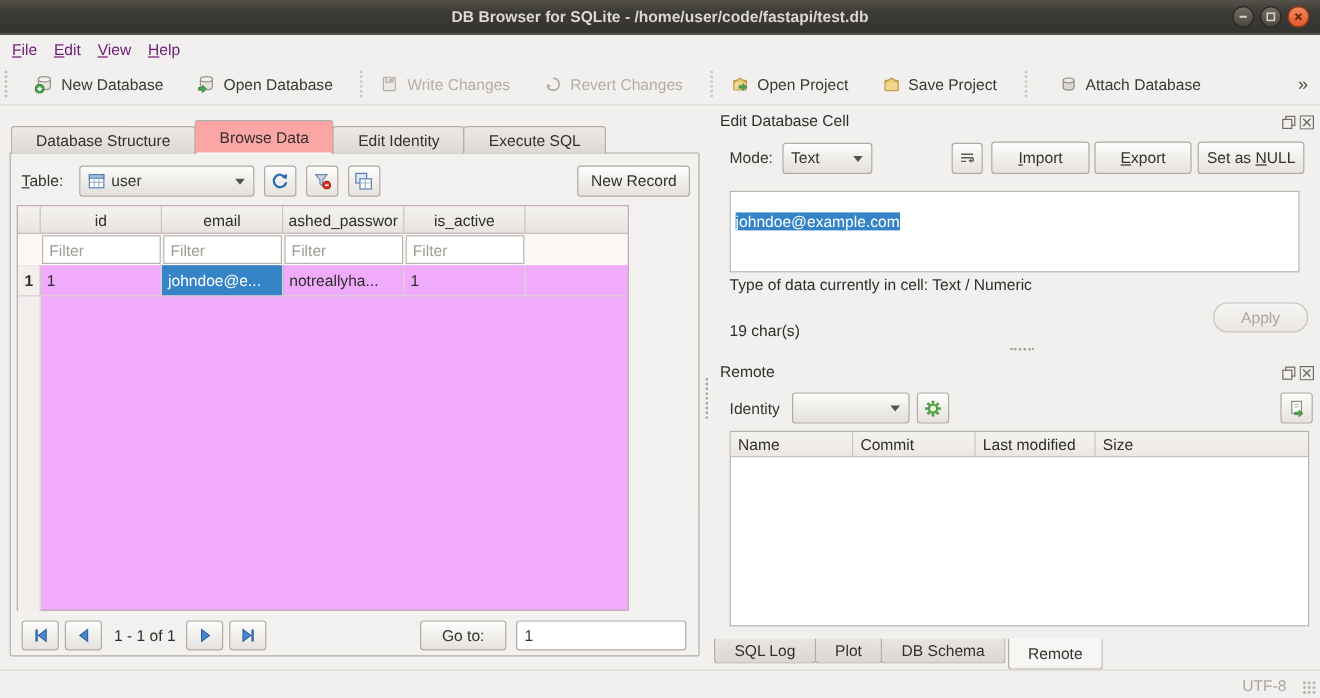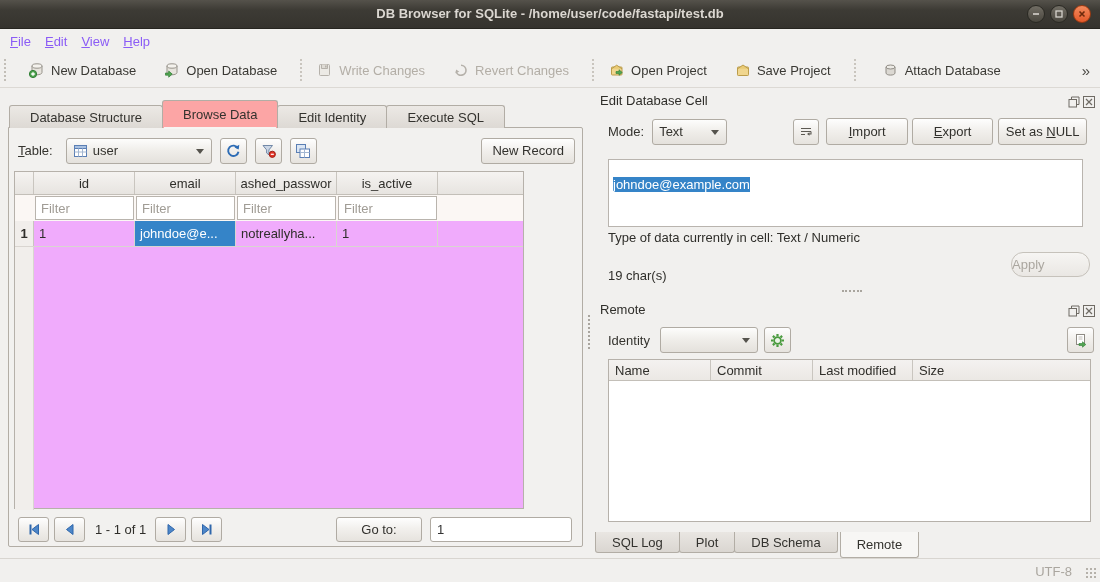--- a/index.html
+++ b/index.html
@@ -8,21 +8,21 @@
 u{text-decoration:underline}
 svg{display:block}
 
 .titlebar{position:absolute;left:0;top:0;width:1100px;height:29px;background:linear-gradient(#55524b,#3d3b35 35%,#35332e);border-bottom:1px solid #262520}
 .titlebar .title{position:absolute;left:0;right:0;top:6px;text-align:center;color:#dbd7d1;font-weight:bold;font-size:13px}
 .winbtns{position:absolute;right:9px;top:5px;display:flex;gap:5px}
 .winbtn{width:18px;height:18px;border-radius:50%;background:linear-gradient(#716d64,#4a473f);border:1px solid #2a2923;display:flex;align-items:center;justify-content:center}
 .winbtn.close{background:linear-gradient(#f28a5d,#e4592a);border-color:#9c3a12}
 
 .menubar{position:absolute;left:0;top:30px;width:1100px;height:23px;display:flex;align-items:center;background:#f1f0ee}
-.menuitem{padding:3px 7px;color:#8b5cf6}
+.menuitem{padding:3px 7px;color:#701a75}
 .menuitem:first-child{margin-left:3px}
 
 .toolbar{position:absolute;left:0;top:53px;width:1100px;height:35px;display:flex;align-items:center;background:#f1f0ee;border-bottom:1px solid #dcd9d4}
 .tb-handle{width:2px;height:22px;border-left:2px dotted #c2beb7;margin:0 18px 0 4px}
 .tb-btn{display:flex;align-items:center;gap:6px;padding:4px 5px;margin-right:18px;color:#3a3934}
 .tb-btn.disabled{color:#b3aea6}
 .tb-sep{width:2px;height:22px;border-left:2px dotted #c9c5be;margin:0 10px 0 0}
 .tb-overflow{margin-left:auto;margin-right:10px;font-size:15px;color:#4a4944}
 
 .btn{background:linear-gradient(#fefefe,#f2f0ed 45%,#e6e3de);border:1px solid #b0aba3;border-radius:3px;display:flex;align-items:center;justify-content:center;color:#32312d}
@@ -53,34 +53,34 @@
 .g-row{display:flex;height:26px;border-bottom:1px solid #d9d5d0}
 .g-rowhdr{width:19px;display:flex;align-items:center;justify-content:center;font-weight:bold;background:#f1eeeb;border-right:1px solid #c9c5bf;color:#2f2e2a}
 .g-cell{width:101px;display:flex;align-items:center;padding:0 5px;border-right:1px solid #d9d5d0;color:#2f2e2a}
 .g-cell.selected{background:#3584c8;color:#fff}
 .g-body{flex:1;display:flex;height:263px}
 .g-strip{width:19px;background:#f1eeeb;border-right:1px solid #d9d5d0}
 
 .nav{position:absolute;left:9px;top:388px;right:10px;height:26px;display:flex;align-items:center}
 .navbtn{width:31px;height:25px;margin-right:5px}
 .nav .range{padding:0 9px 0 5px;color:#2f2e2a}
-.gotobtn{height:25px;width:86px;margin-left:auto}
+.gotobtn{height:25px;width:72px;margin-left:auto}
 .gotoinput{width:142px;height:25px;margin-left:8px;border:1px solid #b0aba3;border-radius:3px;background:#fff;padding:0 6px;font-family:inherit;font-size:13px;color:#333}
 
 .dockhdr{position:absolute;color:#2f2e2a}
 .dockicons{position:absolute;display:flex;gap:2px}
 .dockicons .di{width:13px;height:13px;display:flex;align-items:center;justify-content:center}
 .moderow{position:absolute;left:608px;top:118px;display:flex;align-items:center}
 .combo-mode{width:75px;height:26px}
 .wrapbtn{width:26px;height:26px}
 .pbtn{height:27px}
 .cellarea{position:absolute;left:608px;top:159px;width:475px;height:68px;border:1px solid #b9b4ae;background:#fff;padding:17px 4px;font-size:13px;color:#2f2e2a}
 .cellarea .sel{background:#3584c8;color:#fff}
 .infotext{position:absolute;left:608px;color:#2f2e2a}
-.applybtn{position:absolute;left:1011px;top:252px;width:79px;height:25px;background:linear-gradient(#f6f5f3,#eae7e3);border:1px solid #c6c2bb;border-radius:12px;color:#aaa69f;display:flex;align-items:center;justify-content:flex-start}
+.applybtn{position:absolute;left:1011px;top:252px;width:79px;height:25px;background:linear-gradient(#f6f5f3,#eae7e3);border:1px solid #c6c2bb;border-radius:12px;color:#aaa69f;display:flex;align-items:center;justify-content:center}
 .hsplit{position:absolute;left:842px;top:290px;width:20px;border-top:2px dotted #a9a59e}
 .vsplit{position:absolute;left:588px;top:315px;height:34px;border-left:2px dotted #a9a59e}
 .idrow{position:absolute;left:608px;top:327px;right:6px;display:flex;align-items:center}
 .combo-id{width:98px;height:26px}
 .gearbtn{width:27px;height:26px;margin-left:6px}
 .clonebtn{width:27px;height:26px;margin-left:auto}
 .rtable{position:absolute;left:608px;top:359px;width:483px;height:163px;border:1px solid #b6b1aa;background:#fff}
 .r-header{display:flex;height:21px;background:linear-gradient(#f4f2f0,#ebe8e4);border-bottom:1px solid #c3bfb8}
 .r-h{display:flex;align-items:center;padding:0 6px;border-right:1px solid #c9c5bf;color:#2f2e2a}
 .rtabs{position:absolute;left:595px;top:532px;display:flex;align-items:flex-start;height:27px}

